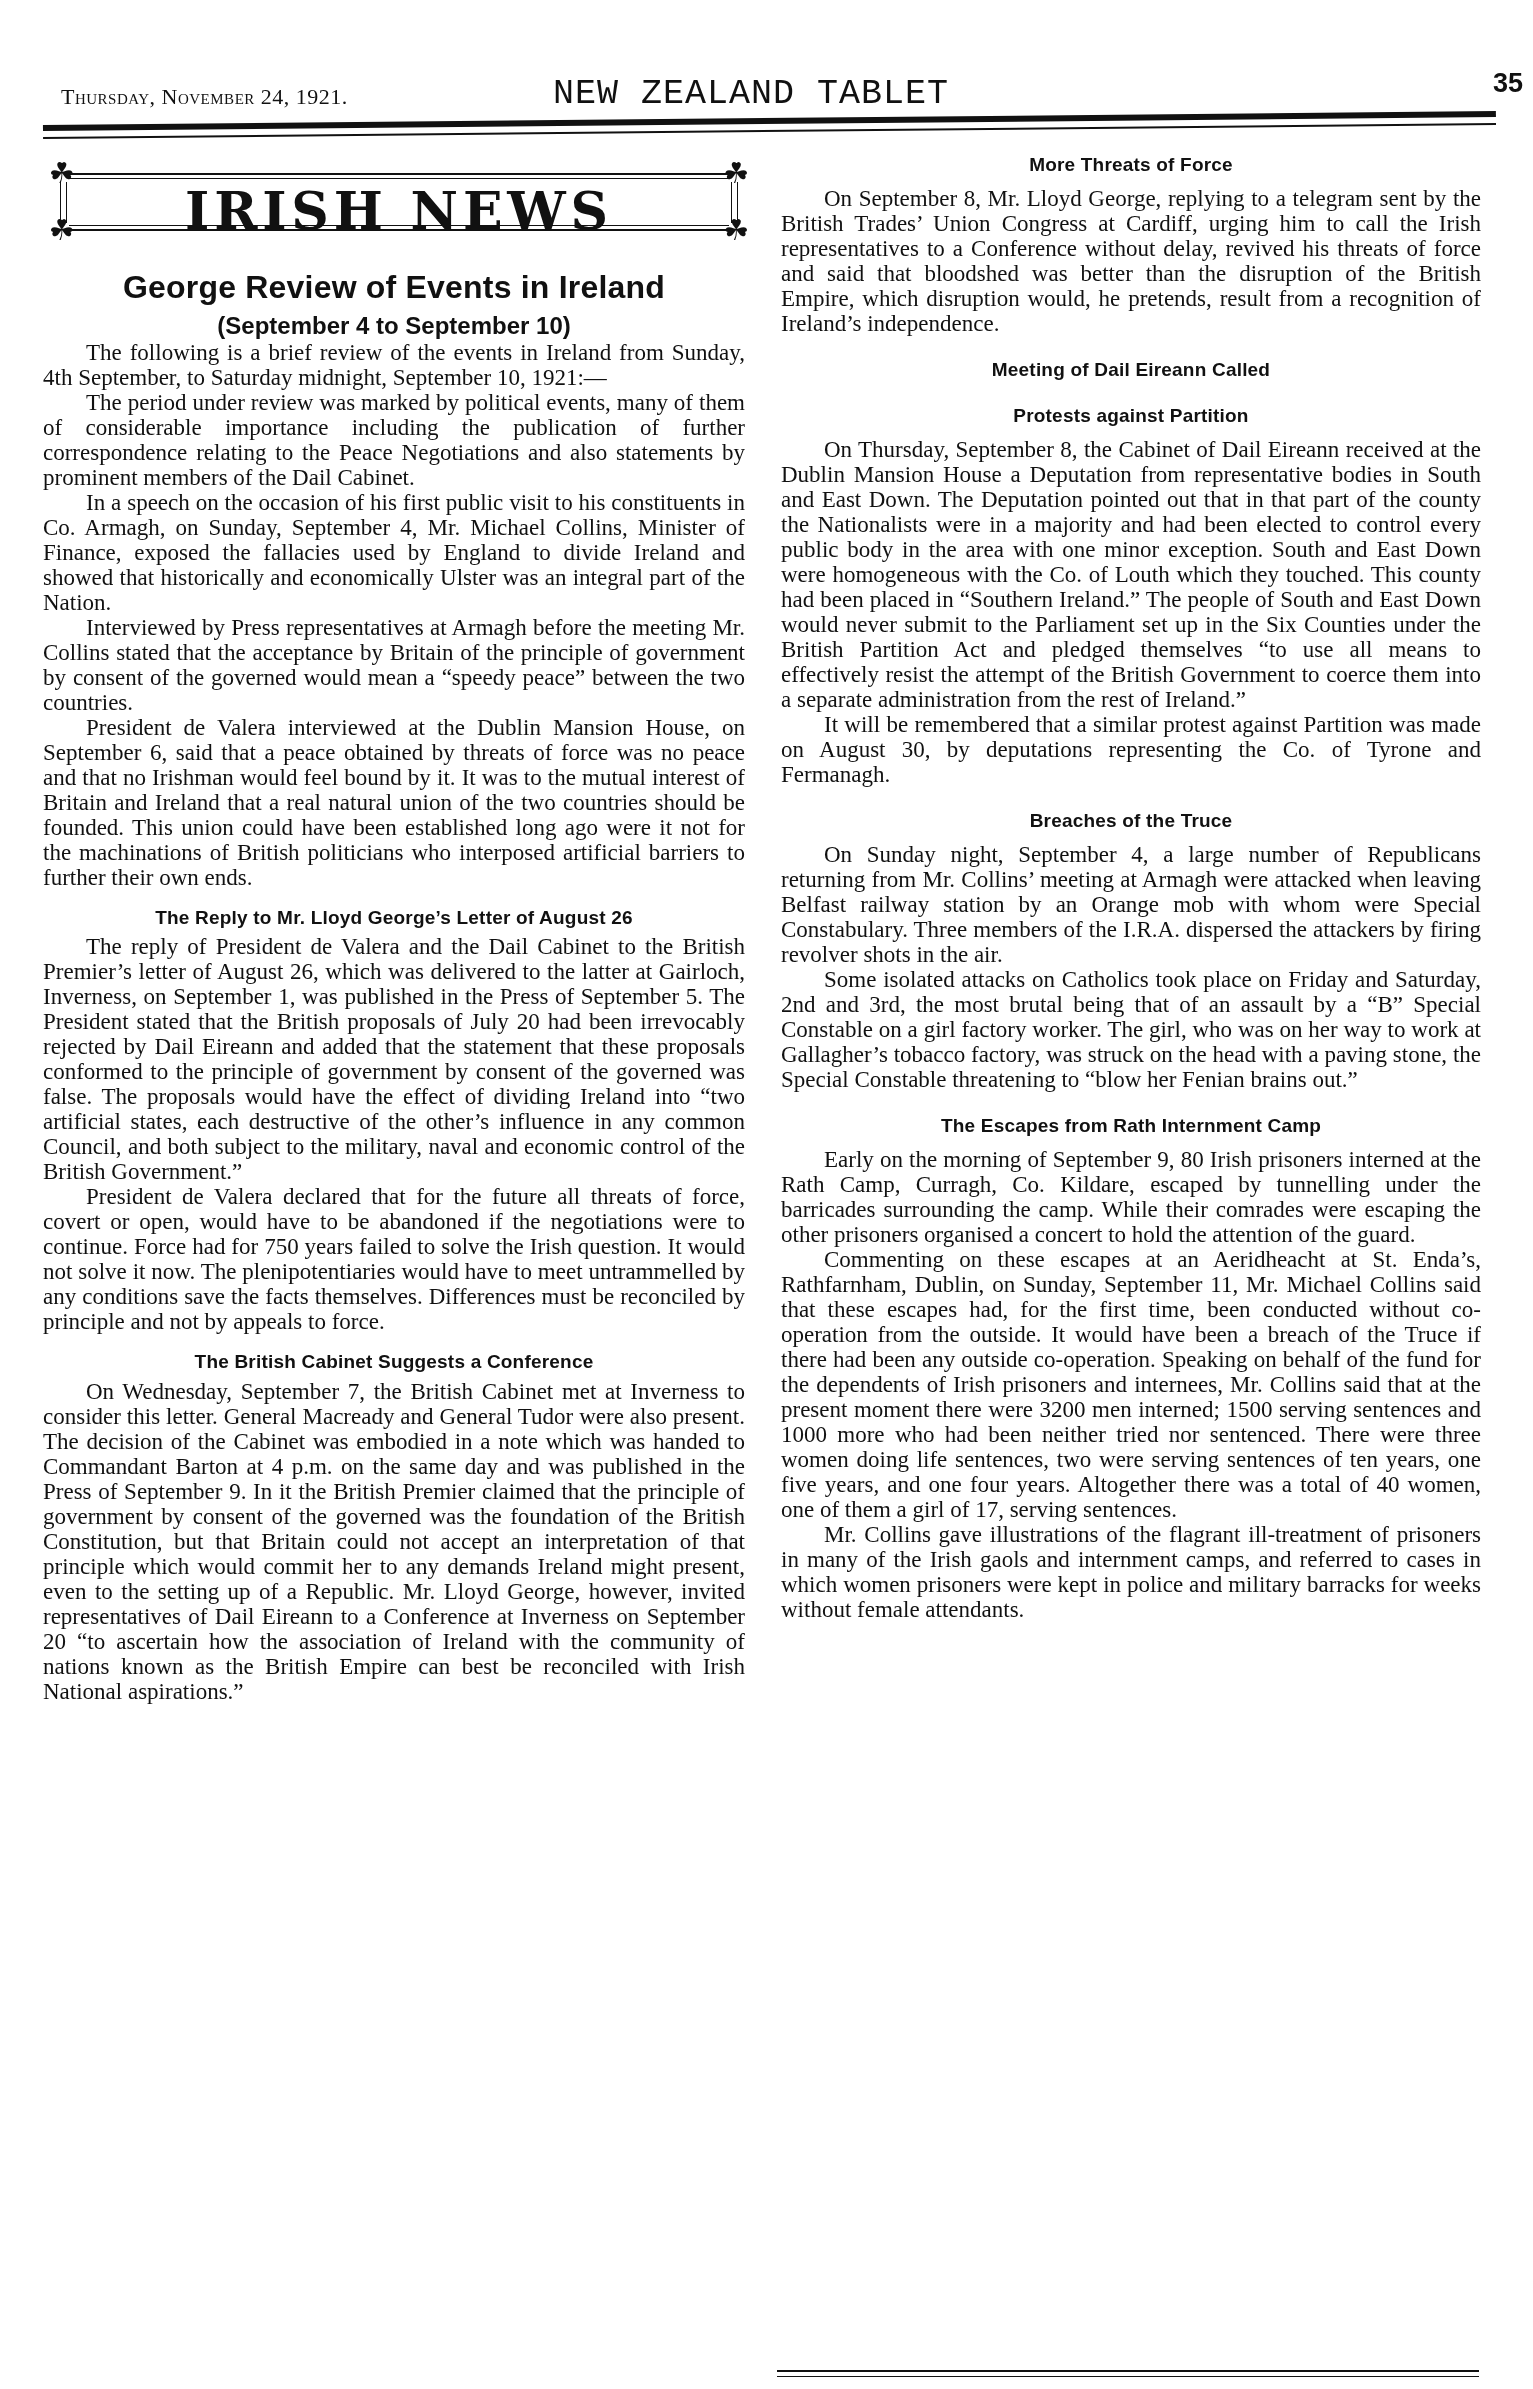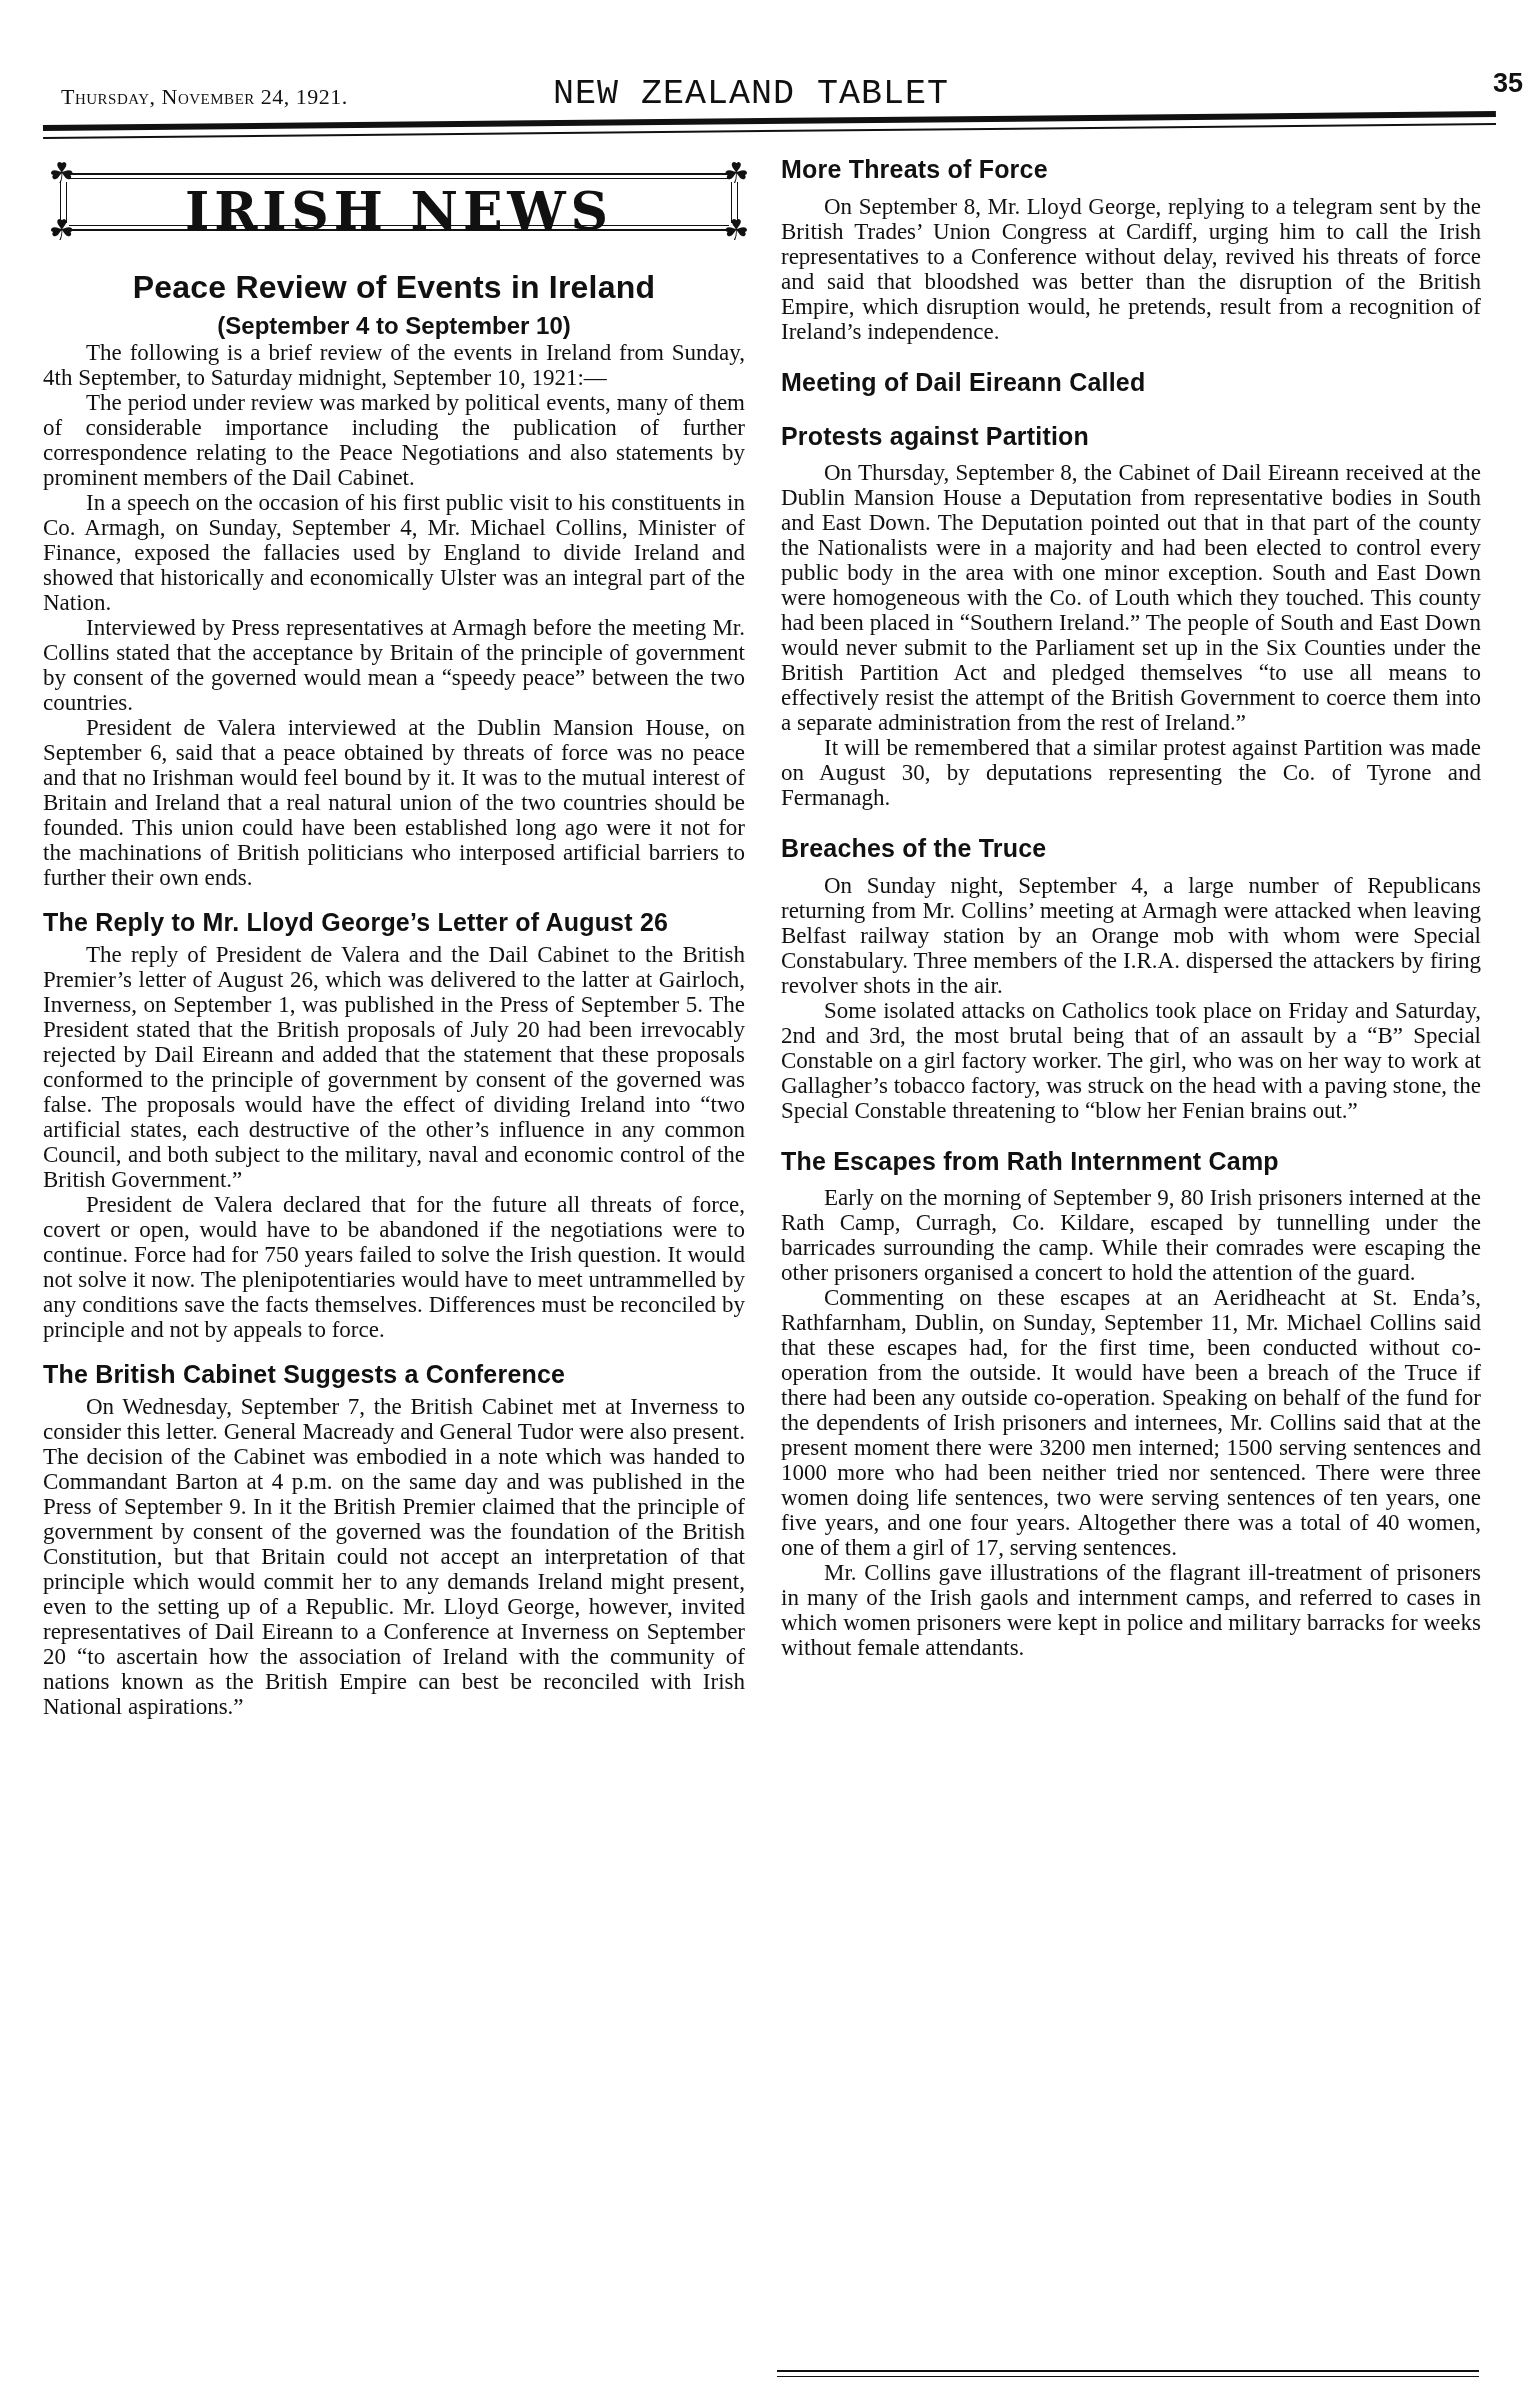--- a/index.html
+++ b/index.html
@@ -67,21 +67,21 @@
 
   .main-title {
     margin-top: 25px; text-align: center; font-size: 32px; font-weight: bold;
     font-family: "Liberation Sans", sans-serif; letter-spacing: 0.2px;
   }
   .sub-title {
     text-align: center; font-size: 24px; font-weight: bold; margin-top: 6px;
     font-family: "Liberation Sans", sans-serif;
   }
   h3 {
-    margin: 16.2px 0 3.8px 0; font-size: 25px; font-weight: bold;
+    margin: 16.2px 0 3.8px 0; text-align: center; font-size: 19px; font-weight: bold;
     font-family: "Liberation Sans", sans-serif; line-height: 1.28; letter-spacing: 0.2px;
   }
   .col-right h3 { margin-top: 22px; margin-bottom: 8.6px; }
   .col-right h3:first-child { margin-top: 0; }
   p {
     margin: 0; font-size: 23px; line-height: 25px; text-align: justify;
     text-indent: 43px; hyphens: manual;
   }
 </style>
 </head>
@@ -99,21 +99,21 @@
     <div class="frame"></div>
     <div class="side l"></div>
     <div class="side r"></div>
     <span class="shamrock tl">☘</span>
     <span class="shamrock tr">☘</span>
     <span class="shamrock bl">☘</span>
     <span class="shamrock br">☘</span>
     <div class="banner-title">IRISH NEWS</div>
   </div>
 
-  <div class="main-title">Peace Review of Events in Ireland</div>
+  <div class="main-title">George Review of Events in Ireland</div>
   <div class="sub-title">(September 4 to September 10)</div>
 
   <p>The following is a brief review of the events in Ireland from Sunday, 4th September, to Saturday midnight, September 10, 1921:—</p>
   <p>The period under review was marked by political events, many of them of considerable importance including the publication of further correspondence relating to the Peace Negotiations and also statements by prominent members of the Dail Cabinet.</p>
 
   <p>In a speech on the occasion of his first public visit to his constituents in Co. Armagh, on Sunday, September 4, Mr. Michael Collins, Minister of Finance, exposed the fallacies used by England to divide Ireland and showed that historically and economically Ulster was an integral part of the Nation.</p>
   <p>Interviewed by Press representatives at Armagh before the meeting Mr. Collins stated that the acceptance by Britain of the principle of government by consent of the governed would mean a “speedy peace” between the two countries.</p>
   <p>President de Valera interviewed at the Dublin Mansion House, on September 6, said that a peace obtained by threats of force was no peace and that no Irishman would feel bound by it.  It was to the mutual interest of Britain and Ireland that a real natural union of the two countries should be founded. This union could have been established long ago were it not for the machinations of British politicians who interposed artificial barriers to further their own ends.</p>
 
   <h3>The Reply to Mr. Lloyd George’s Letter of August 26</h3>

